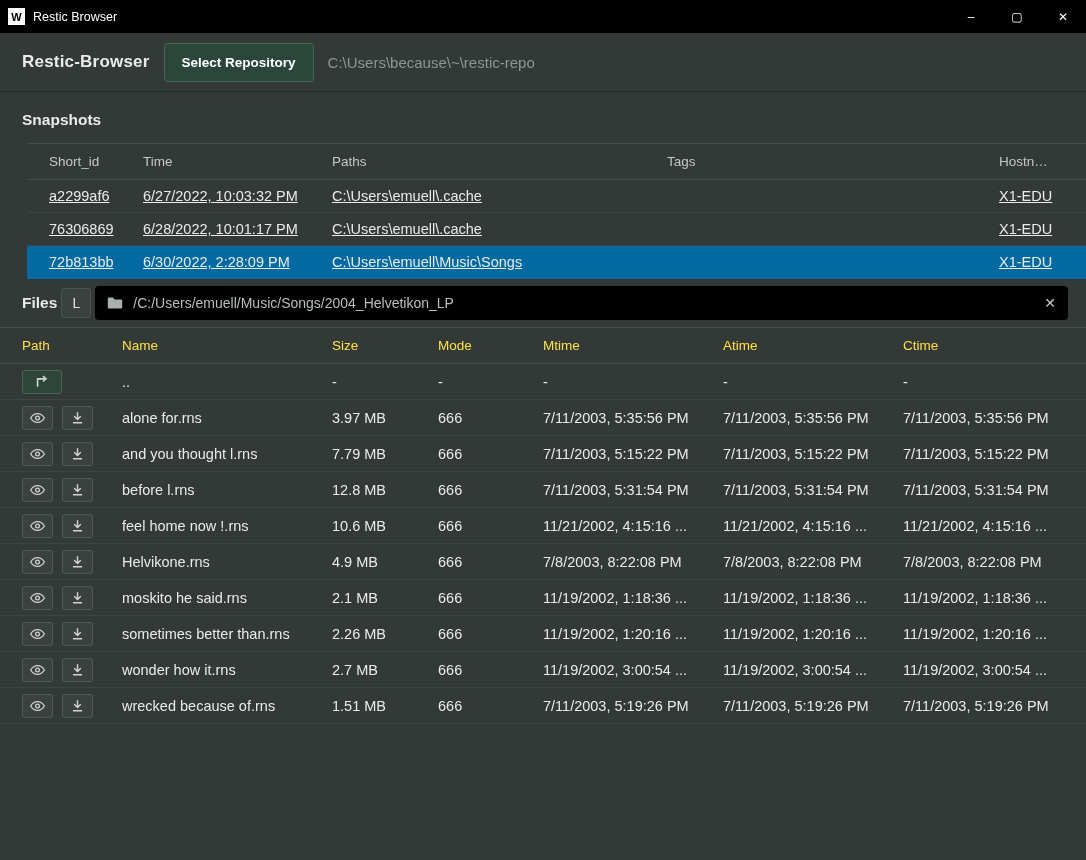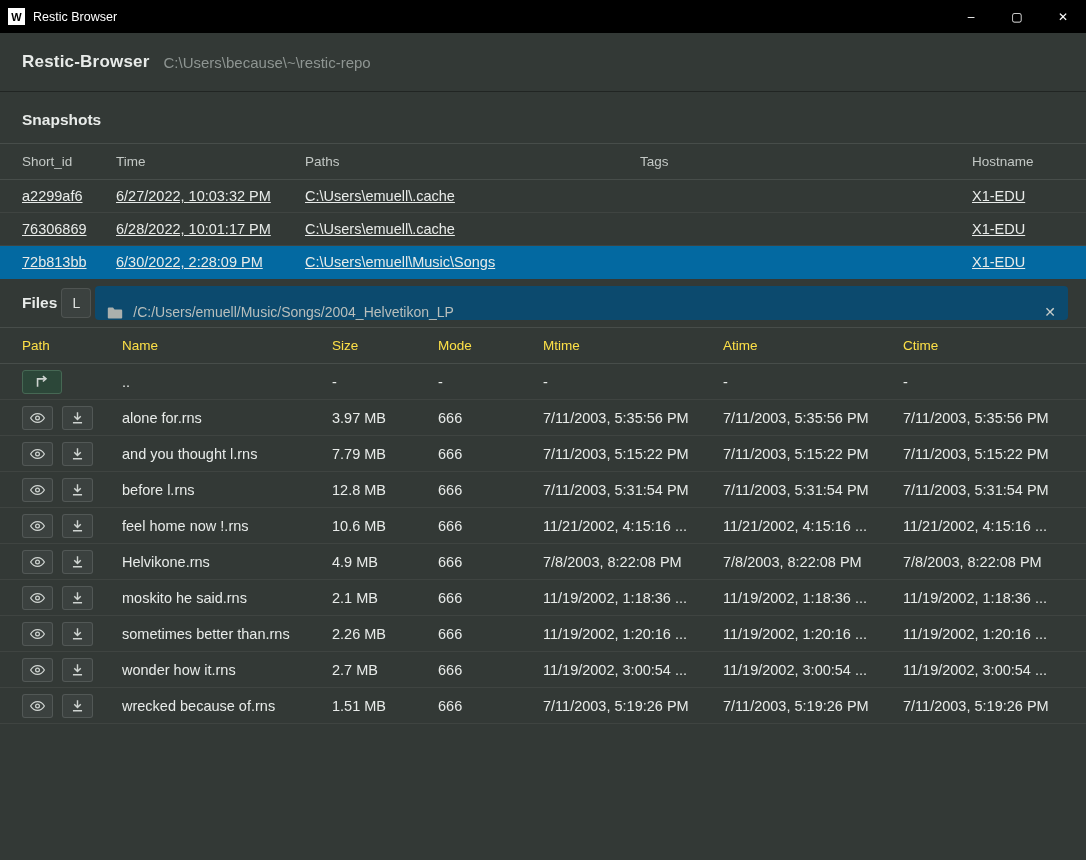--- a/index.html
+++ b/index.html
@@ -39,39 +39,39 @@
     color:#fff; font-weight:bold; font-size:13.5px;
     padding:11px 17px; border-radius:4px; cursor:pointer;
     font-family:"Liberation Sans", sans-serif;
   }
   .repo-path { color:#8e9592; font-size:15px; }
   
   .section-heading {
     font-size:15.5px; font-weight:bold; padding:19px 4px 14px 22px;
   }
   
-  .snap-grid { display:grid; grid-template-columns:94px 189px 335px 332px 1fr; align-items:center; padding:16px 22px; }
+  .snap-grid { display:grid; grid-template-columns:94px 189px 335px 332px 1fr; align-items:center; padding:16px 22px;margin-left:27px; }
   .snap-head {
     height:37px; color:#c3c8c5; font-size:13.5px;
     border-top:1px solid rgba(255,255,255,0.10);
     border-bottom:1px solid rgba(255,255,255,0.10);
   }
   .snap-row { height:33px; font-size:14.5px; border-bottom:1px solid rgba(255,255,255,0.06); cursor:default;text-decoration:underline; }
   .snap-row.selected { background:#0369a1; border-bottom-color:transparent; }
   
   .files-bar { display:flex; align-items:center; gap:4px; padding:7px 18px 7px 22px; }
   .files-label { font-size:15.5px; font-weight:bold; }
   .l-btn {
     width:30px; height:30px; background:#3b413f; border:1px solid rgba(255,255,255,0.10);
     border-radius:4px; color:#dfe2e0; font-size:14px; cursor:pointer;
     font-family:"Liberation Sans", sans-serif;
   }
   .path-box {
-    flex:1; height:34px; background:#0c4a6e; border-radius:4px;
-    display:flex; align-items:flex-end; gap:10px; padding:0 12px;
+    flex:1; height:34px; background:#000000; border-radius:4px;
+    display:flex; align-items:center; gap:10px; padding:0 12px;
     color:#b9bfbc; font-size:14px;
   }
   .path-clear { margin-left:auto; color:#c7ccc9; font-size:14px; cursor:pointer; background:none; border:none; font-family:"Liberation Sans", sans-serif; }
   
   .file-grid { display:grid; grid-template-columns:100px 210px 106px 105px 180px 180px 1fr; align-items:center; padding:0 22px; }
   .file-head {
     height:37px; color:#fde047; font-size:13.5px;
     border-top:1px solid rgba(255,255,255,0.10);
     border-bottom:1px solid rgba(255,255,255,0.10);
   }
@@ -93,20 +93,21 @@
   <span>Restic Browser</span>
   <div class="win-controls">
     <div class="win-btn">–</div>
     <div class="win-btn">▢</div>
     <div class="win-btn">✕</div>
   </div>
 </div>
 
 <div class="header">
   <div class="header-title">Restic-Browser</div>
+  <button class="repo-btn">Select Repository</button>
   <div class="repo-path">C:\Users\because\~\restic-repo</div>
 </div>
 
 <div class="section-heading">Snapshots</div>
 
 <div class="snap-grid snap-head">
   <div class="cell">Short_id</div>
   <div class="cell">Time</div>
   <div class="cell">Paths</div>
   <div class="cell">Tags</div>

